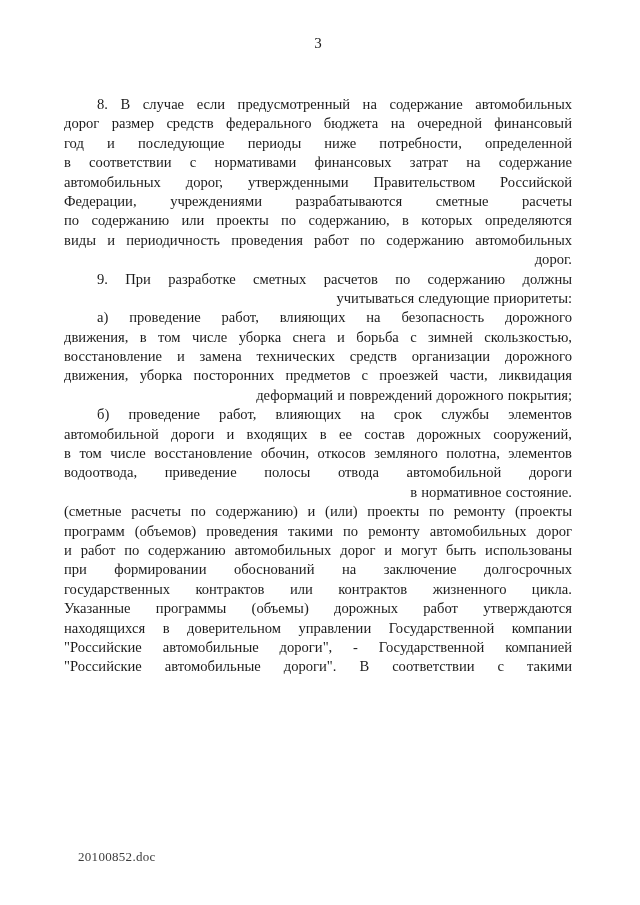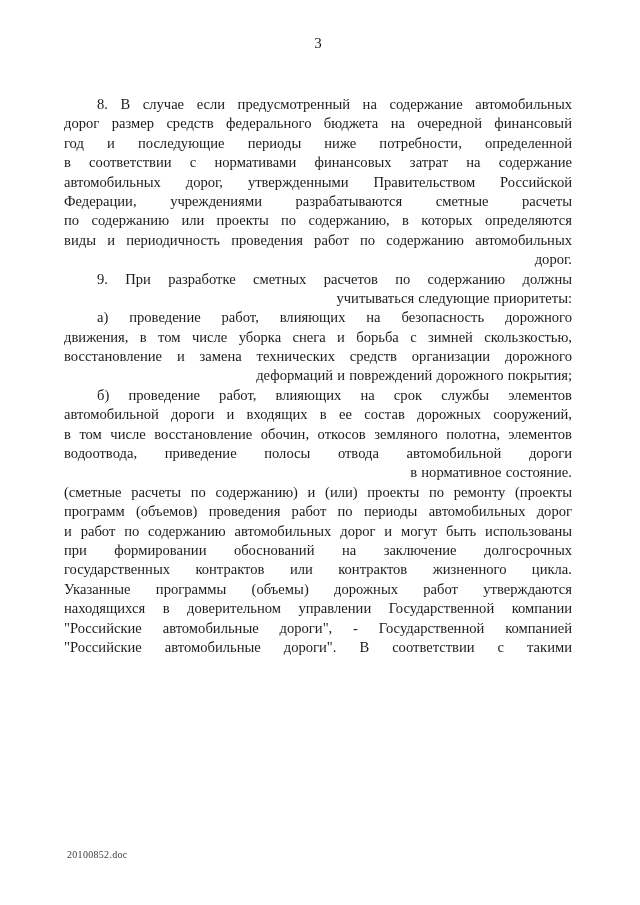--- a/index.html
+++ b/index.html
@@ -50,22 +50,22 @@
     display: inline-block;
     width: 100%;
     height: 0;
   }
   .line.indent {
     text-indent: 33px;
   }
   .footer {
     position: absolute;
     top: 849px;
-    left: 67px;
-    font-size: 10px;
+    left: 78px;
+    font-size: 13px;
     letter-spacing: 0.3px;
     color: #3c3c3c;
     text-align: center;
   }
 </style>
 </head>
 <body>
 
 <div class="page">
   <div class="page-number">3</div>
@@ -78,28 +78,29 @@
       <div class="line just">автомобильных дорог, утвержденными Правительством Российской</div>
       <div class="line just">Федерации, учреждениями разрабатываются сметные расчеты</div>
       <div class="line just">по содержанию или проекты по содержанию, в которых определяются</div>
       <div class="line just">виды и периодичность проведения работ по содержанию автомобильных</div>
       <div class="line">дорог.</div>
       <div class="line indent just">9. При разработке сметных расчетов по содержанию должны</div>
       <div class="line">учитываться следующие приоритеты:</div>
       <div class="line indent just">а) проведение работ, влияющих на безопасность дорожного</div>
       <div class="line just">движения, в том числе уборка снега и борьба с зимней скользкостью,</div>
       <div class="line just">восстановление и замена технических средств организации дорожного</div>
+      <div class="line just">движения, уборка посторонних предметов с проезжей части, ликвидация</div>
       <div class="line">деформаций и повреждений дорожного покрытия;</div>
       <div class="line indent just">б) проведение работ, влияющих на срок службы элементов</div>
       <div class="line just">автомобильной дороги и входящих в ее состав дорожных сооружений,</div>
       <div class="line just">в том числе восстановление обочин, откосов земляного полотна, элементов</div>
       <div class="line just">водоотвода, приведение полосы отвода автомобильной дороги</div>
       <div class="line">в нормативное состояние.</div>
       <div class="line just">(сметные расчеты по содержанию) и (или) проекты по ремонту (проекты</div>
-      <div class="line just">программ (объемов) проведения работ по периоды автомобильных дорог</div>
+      <div class="line just">программ (объемов) проведения такими по ремонту автомобильных дорог</div>
       <div class="line just">и работ по содержанию автомобильных дорог и могут быть использованы</div>
       <div class="line just">при формировании обоснований на заключение долгосрочных</div>
       <div class="line just">государственных контрактов или контрактов жизненного цикла.</div>
       <div class="line just">Указанные программы (объемы) дорожных работ утверждаются</div>
       <div class="line just">находящихся в доверительном управлении Государственной компании</div>
       <div class="line just">"Российские автомобильные дороги", - Государственной компанией</div>
       <div class="line just">"Российские автомобильные дороги". В соответствии с такими</div>
     </div>
 
   <div class="footer">20100852.doc</div>

